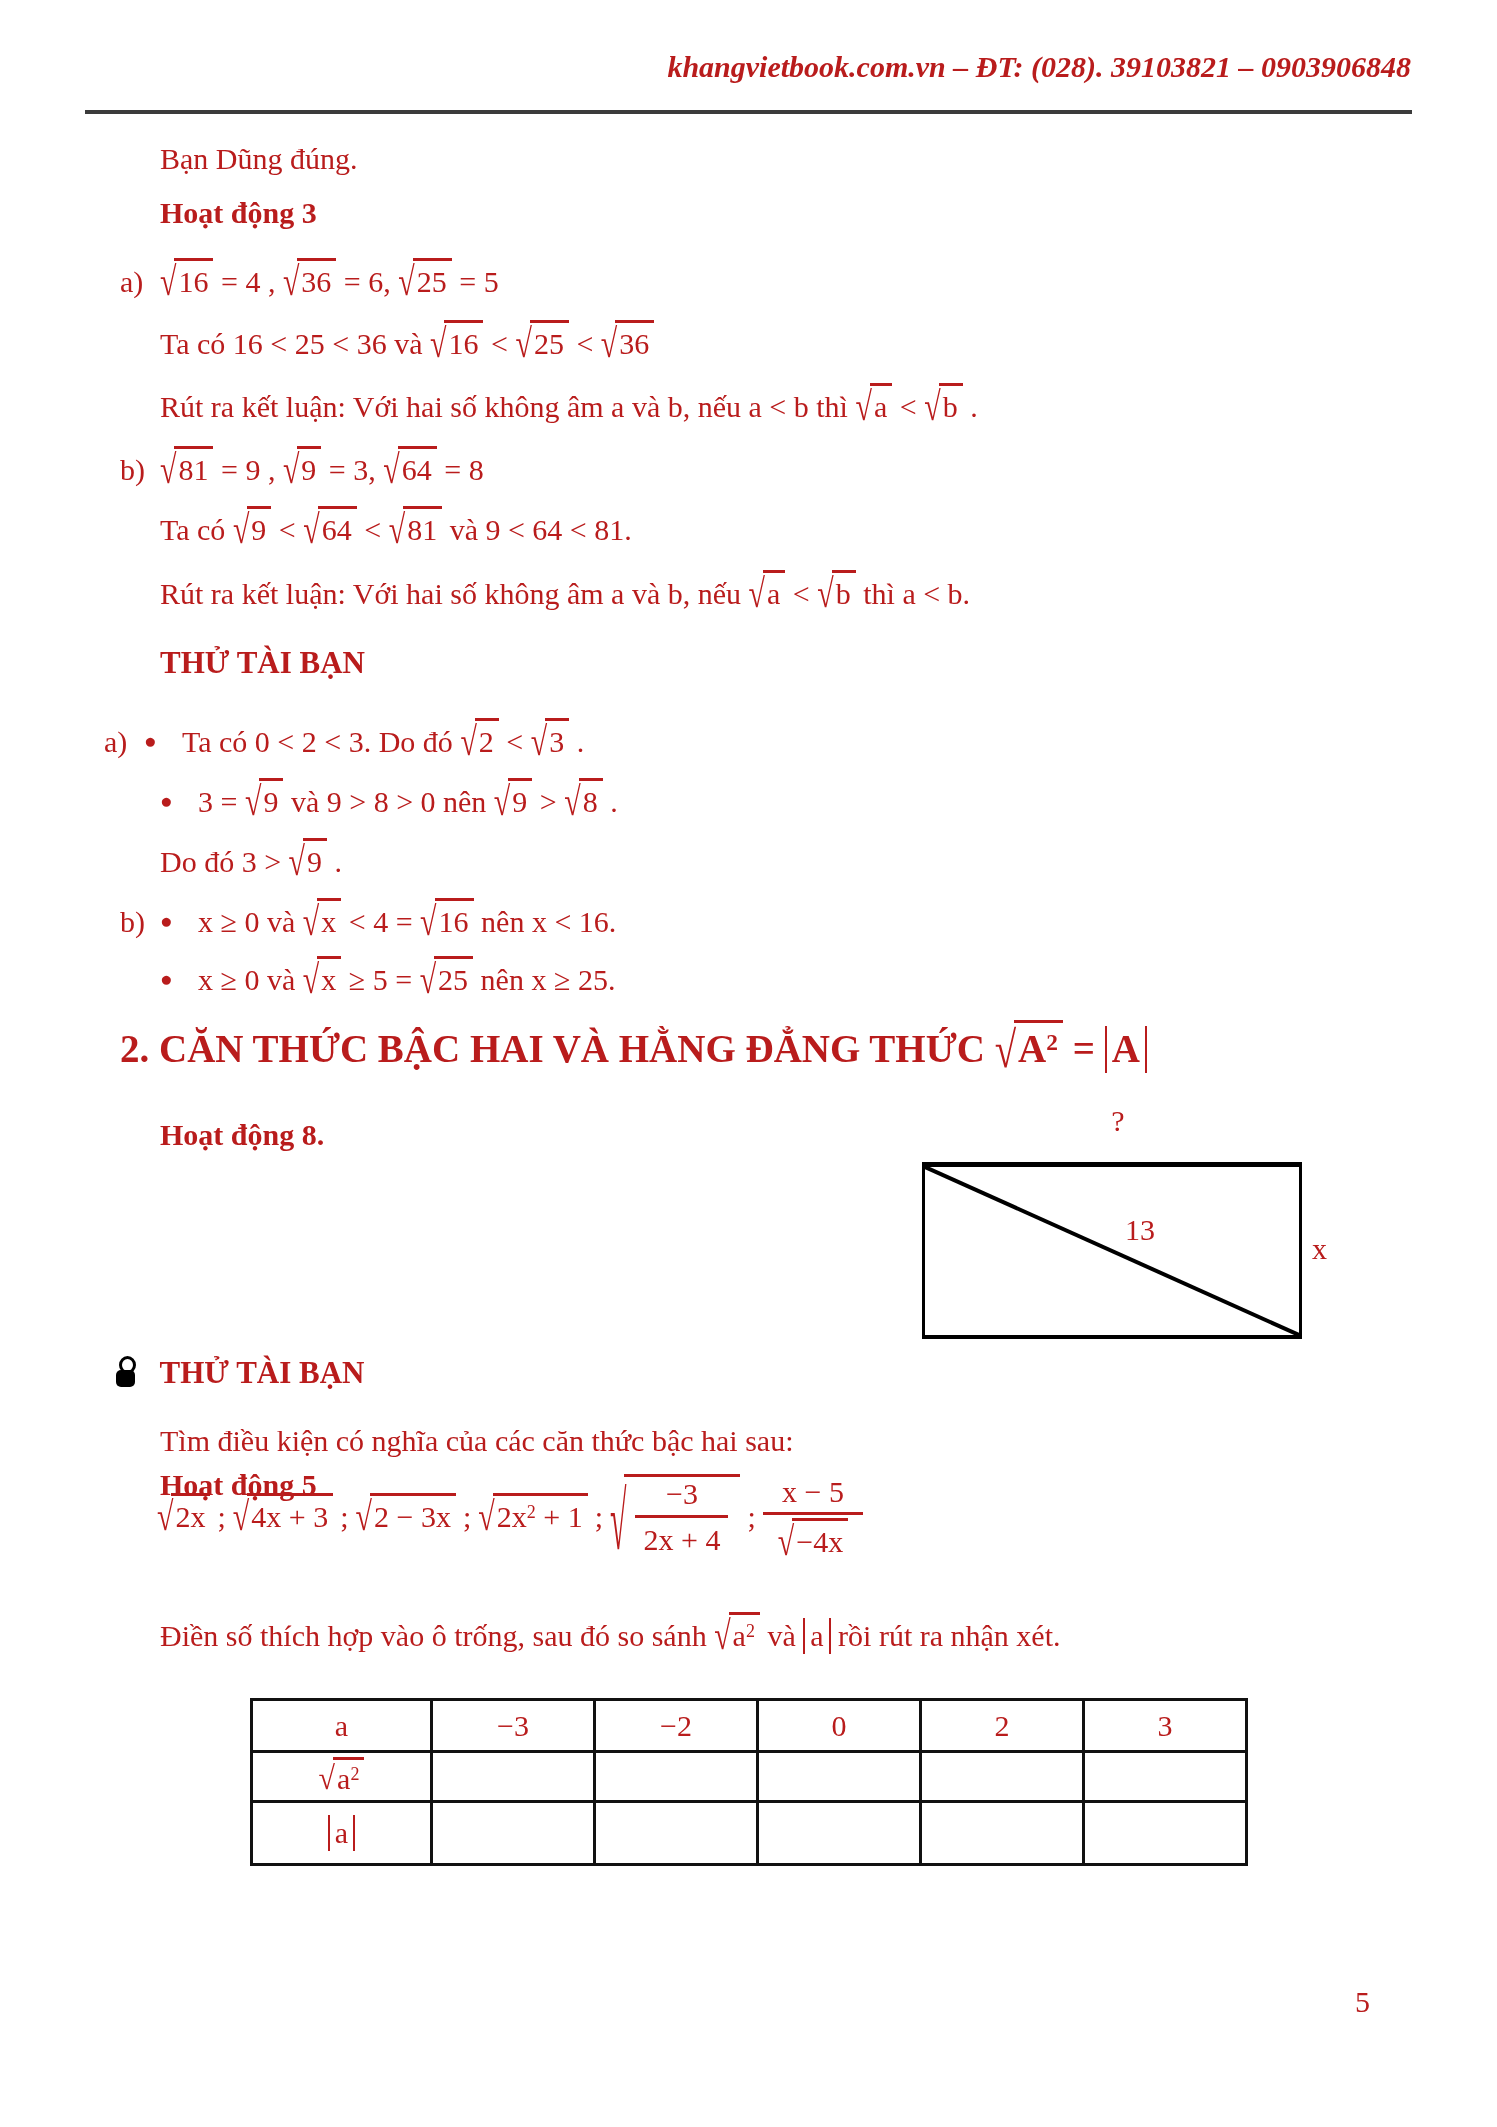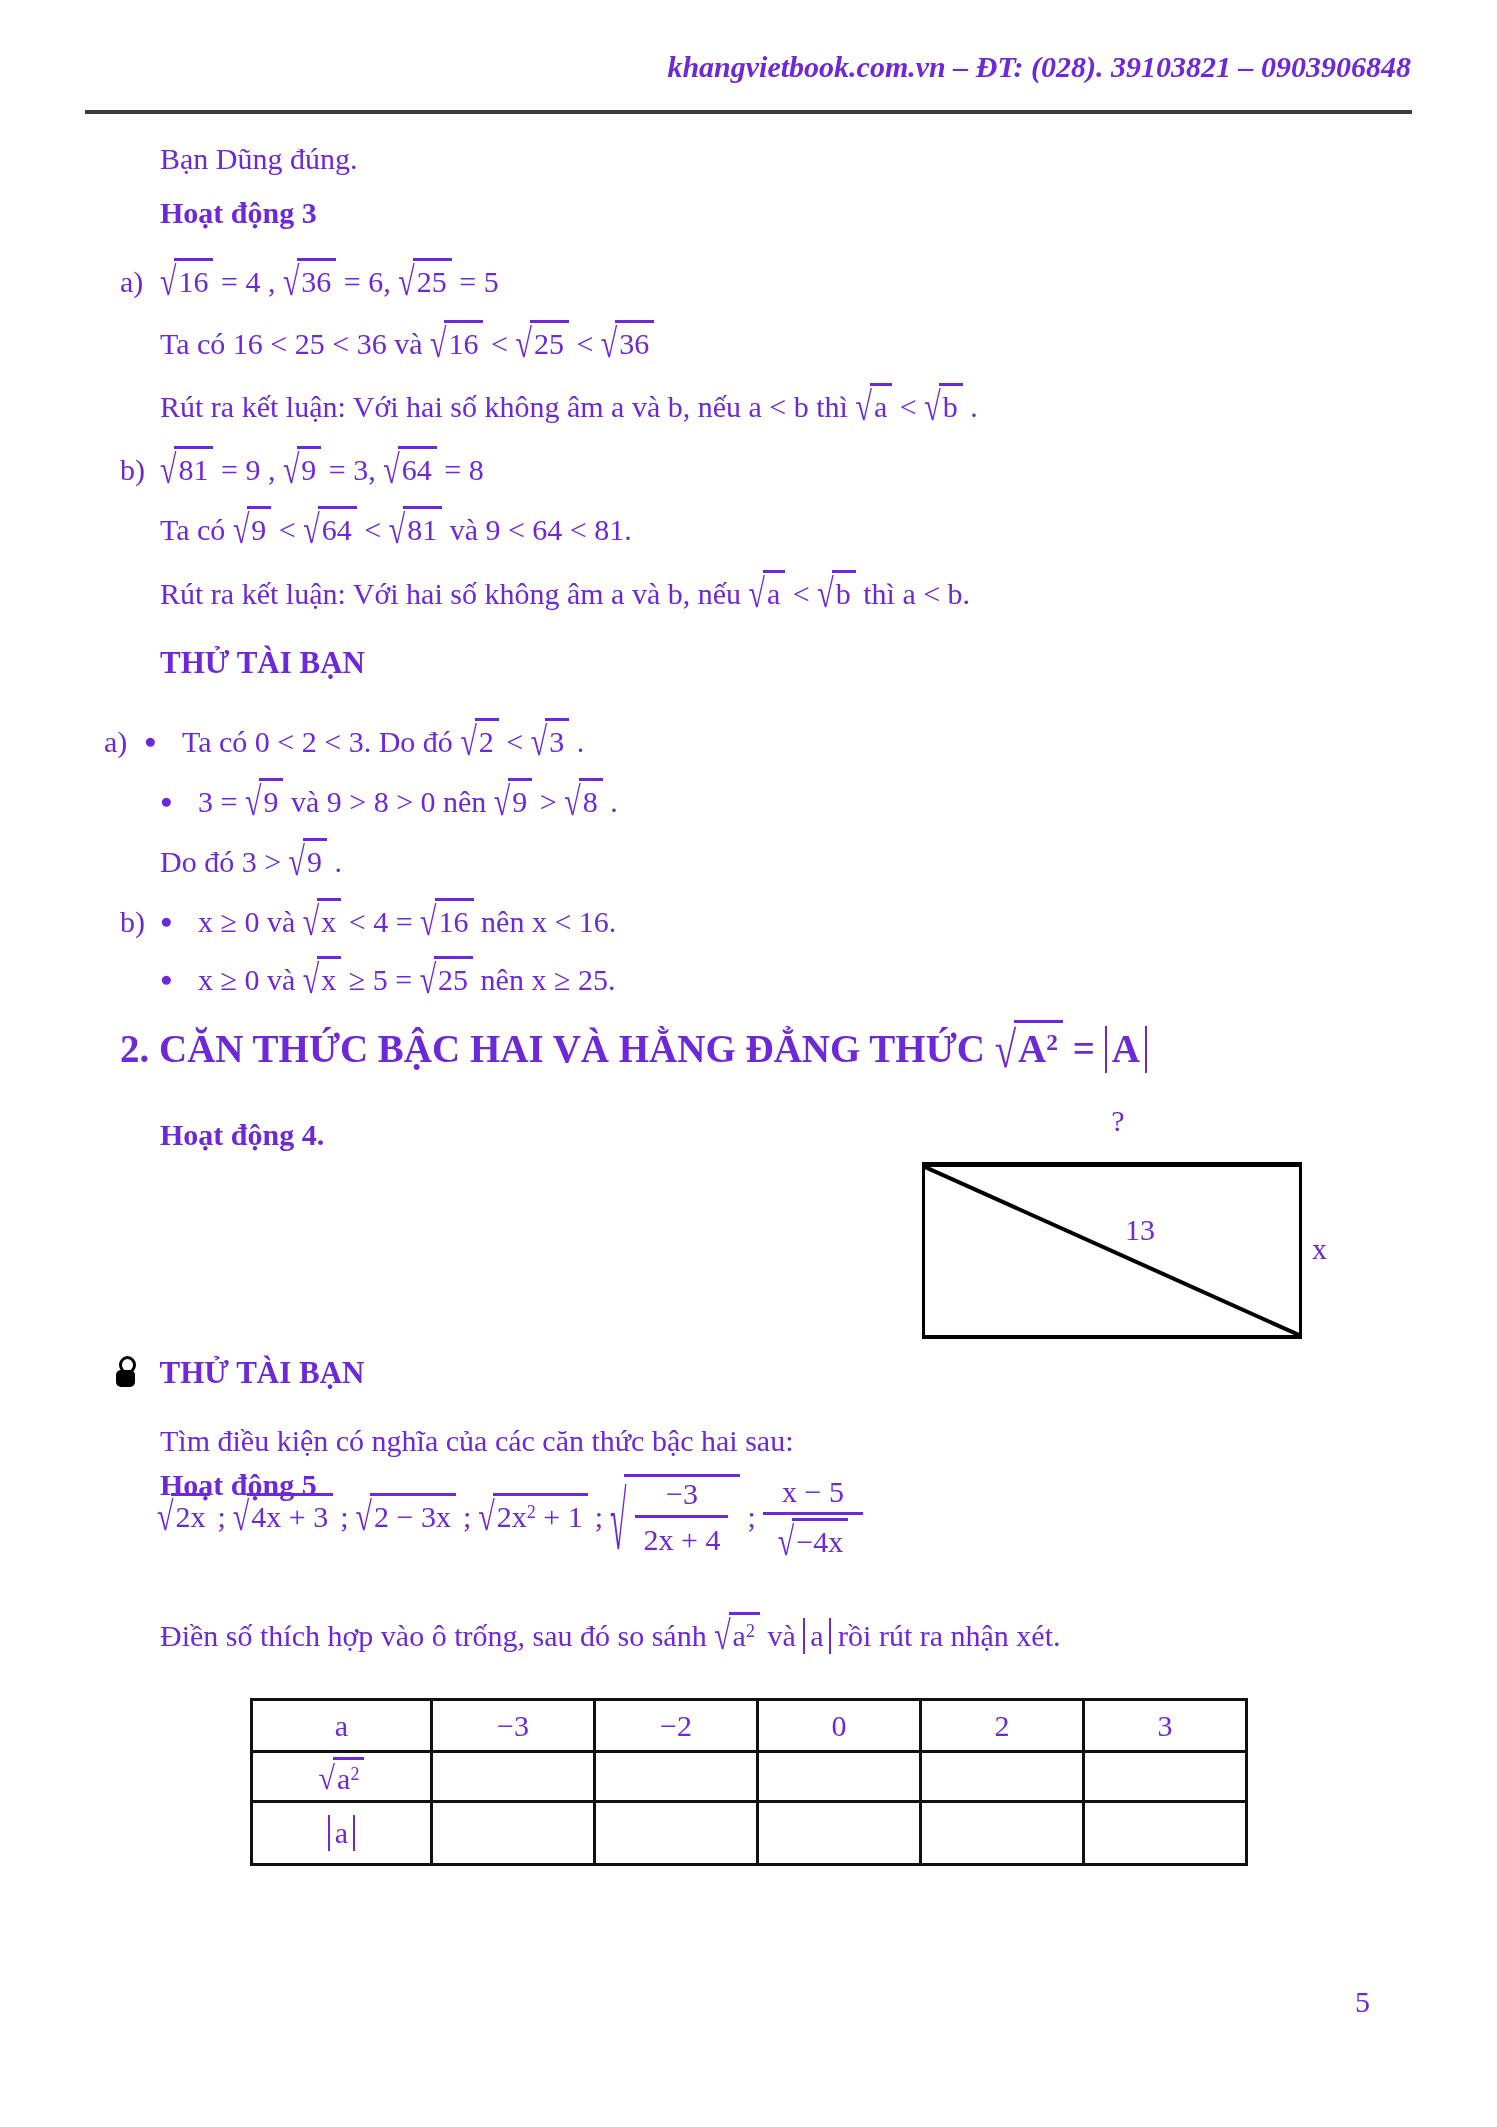--- a/index.html
+++ b/index.html
@@ -1,17 +1,17 @@
 <!DOCTYPE html>
 <html><head>
 <meta charset="utf-8">
 <style>
   html,body{margin:0;padding:0;background:#ffffff;}
   .page{position:relative;width:1497px;height:2127px;background:#ffffff;overflow:hidden;
-        font-family:"Liberation Serif","DejaVu Serif",serif;font-size:30px;color:#6d28d9;}
+        font-family:"Liberation Serif","DejaVu Serif",serif;font-size:30px;color:#b91c1c;}
   .abs{position:absolute;}
   .line{white-space:nowrap;line-height:1.25;}
   .b{font-weight:bold;}
 
   
   .hdr{right:86px;top:50px;font-size:30px;font-weight:bold;font-style:italic;}
   .rule{left:85px;top:110px;width:1327px;height:4px;background:#3b3b3b;}
 
   
   .mk{display:inline-block;width:40px;}
@@ -99,21 +99,21 @@
   <div class="abs line" style="left:160px;top:838px;">Do đó 3 &gt; <span class="sq"><span class="rad" style="transform: translateY(5px) scaleY(1.348); transform-origin: center bottom;">√</span><span class="bar">9</span></span> .</div>
   <div class="abs line" style="left:120px;top:898px;">
     <span class="mk">b)</span><span class="blt">●</span><span>x ≥ 0 và <span class="sq"><span class="rad" style="transform: translateY(5px) scaleY(1.348); transform-origin: center bottom;">√</span><span class="bar">x</span></span> &lt; 4 = <span class="sq"><span class="rad" style="transform: translateY(5px) scaleY(1.348); transform-origin: center bottom;">√</span><span class="bar">16</span></span> nên x &lt; 16.</span>
   </div>
   <div class="abs line" style="left:120px;top:956px;">
     <span class="mk"></span><span class="blt">●</span><span>x ≥ 0 và <span class="sq"><span class="rad" style="transform: translateY(5px) scaleY(1.348); transform-origin: center bottom;">√</span><span class="bar">x</span></span> ≥ 5 = <span class="sq"><span class="rad" style="transform: translateY(5px) scaleY(1.348); transform-origin: center bottom;">√</span><span class="bar">25</span></span> nên x ≥ 25.</span>
   </div>
 
   <div class="abs line h2" style="left:120px;top:1020px;">2. CĂN THỨC BẬC HAI VÀ HẰNG ĐẲNG THỨC <span class="sq"><span class="rad" style="transform: translateY(6.4px) scaleY(1.313); transform-origin: center bottom;">√</span><span class="bar">A<sup class="s">2</sup></span></span> = <span class="ab">A</span></div>
 
-  <div class="abs line b" style="left:160px;top:1116px;">Hoạt động 4.</div>
+  <div class="abs line b" style="left:160px;top:1116px;">Hoạt động 8.</div>
 
 
   <div class="abs" style="left:1100px;top:1104px;width:36px;text-align:center;">?</div>
   <div class="abs fig">
     <svg viewBox="0 0 374 168" preserveAspectRatio="none">
       <line x1="0" y1="0" x2="374" y2="168" stroke="#000" stroke-width="4"></line>
     </svg>
     <div class="figlab13">13</div>
   </div>
   <div class="abs" style="left:1312px;top:1232px;">x</div>

